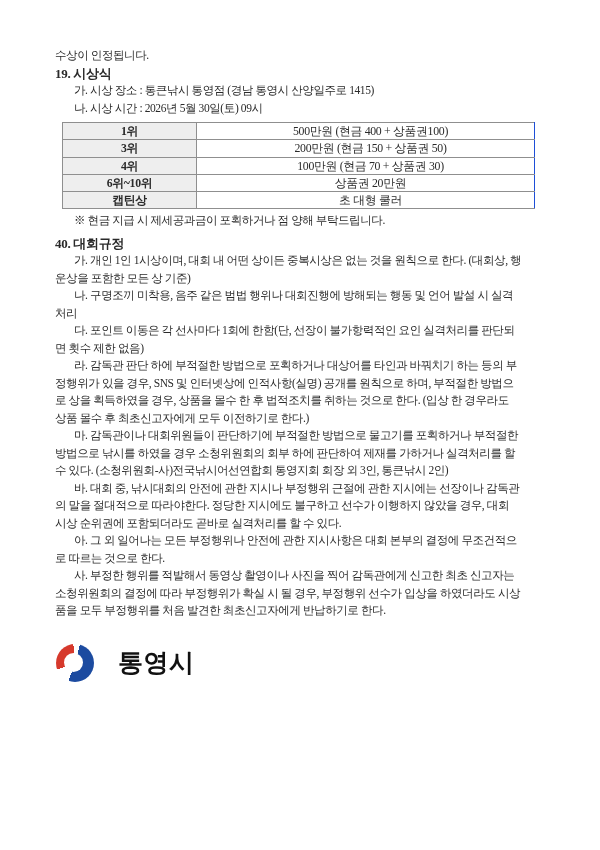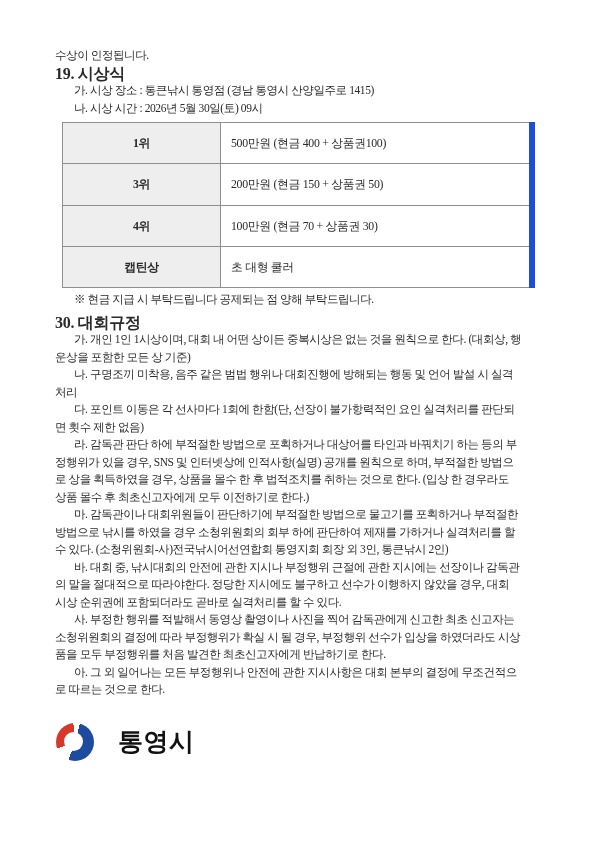--- a/index.html
+++ b/index.html
@@ -17,49 +17,50 @@
     height: 850px;
     padding: 47px 30px 0 55px;
     font-size: 11.5px;
     line-height: 17.5px;
     letter-spacing: -0.4px;
   }
   p { margin: 0; }
   .indent { text-indent: 19px; }
   .sec-title {
     font-weight: bold;
-    font-size: 16px;
+    font-size: 13px;
     margin: 0;
     letter-spacing: -0.3px;
   }
   .prize-table {
     border-collapse: collapse;
     margin: 5px 0 3px 7px;
     width: 473px;
     table-layout: fixed;
   }
   .prize-table td {
     border: 1px solid #8f8f8f;
     height: 16.3px;
-    padding: 12px;
+    padding: 0;
     font-size: 11.8px;
     line-height: 14px;
     letter-spacing: -0.3px;
     overflow: hidden;
     white-space: nowrap;
   }
   td.rank {
     width: 133px;
     background: #eeeeee;
     text-align: center;
     font-weight: bold;
   }
   td.prize {
-    border-right: 6px solid #1d4ed8;
+    border-right: 1px solid #1d4ed8;
     padding-left: 10px;
+    text-align: center;
   }
   .note { margin-top: 3px; }
   .sec20-title { margin-top: 5px; }
   .logo-row {
     display: flex;
     align-items: center;
     gap: 24px;
     margin: 24px 0 0 1px;
   }
   .logo-mark {
@@ -112,36 +113,40 @@
       </tr>
       <tr>
         <td class="rank">3위</td>
         <td class="prize">200만원 (현금 150 + 상품권 50)</td>
       </tr>
       <tr>
         <td class="rank">4위</td>
         <td class="prize">100만원 (현금 70 + 상품권 30)</td>
       </tr>
       <tr>
+        <td class="rank">6위~10위</td>
+        <td class="prize">상품권 20만원</td>
+      </tr>
+      <tr>
         <td class="rank">캡틴상</td>
         <td class="prize">초 대형 쿨러</td>
       </tr>
     </tbody>
   </table>
 
-  <p class="indent note">※ 현금 지급 시 부탁드립니다 공제되는 점 양해 부탁드립니다.</p>
+  <p class="indent note">※ 현금 지급 시 제세공과금이 포획하거나 점 양해 부탁드립니다.</p>
 
-  <p class="sec-title sec20-title">30. 대회규정</p>
+  <p class="sec-title sec20-title">40. 대회규정</p>
   <p class="indent">가. 개인 1인 1시상이며, 대회 내 어떤 상이든 중복시상은 없는 것을 원칙으로 한다. (대회상, 행운상을 포함한 모든 상 기준)</p>
   <p class="indent">나. 구명조끼 미착용, 음주 같은 범법 행위나 대회진행에 방해되는 행동 및 언어 발설 시 실격처리</p>
   <p class="indent">다. 포인트 이동은 각 선사마다 1회에 한함(단, 선장이 불가항력적인 요인 실격처리를 판단되면 횟수 제한 없음)</p>
   <p class="indent">라. 감독관 판단 하에 부적절한 방법으로 포획하거나 대상어를 타인과 바꿔치기 하는 등의 부정행위가 있을 경우, SNS 및 인터넷상에 인적사항(실명) 공개를 원칙으로 하며, 부적절한 방법으로 상을 획득하였을 경우, 상품을 몰수 한 후 법적조치를 취하는 것으로 한다. (입상 한 경우라도 상품 몰수 후 최초신고자에게 모두 이전하기로 한다.)</p>
   <p class="indent">마. 감독관이나 대회위원들이 판단하기에 부적절한 방법으로 물고기를 포획하거나 부적절한 방법으로 낚시를 하였을 경우 소청위원회의 회부 하에 판단하여 제재를 가하거나 실격처리를 할 수 있다. (소청위원회-사)전국낚시어선연합회 통영지회 회장 외 3인, 통큰낚시 2인)</p>
   <p class="indent">바. 대회 중, 낚시대회의 안전에 관한 지시나 부정행위 근절에 관한 지시에는 선장이나 감독관의 말을 절대적으로 따라야한다. 정당한 지시에도 불구하고 선수가 이행하지 않았을 경우, 대회 시상 순위권에 포함되더라도 곧바로 실격처리를 할 수 있다.</p>
+  <p class="indent">아. 그 외 일어나는 모든 부정행위나 안전에 관한 지시사항은 대회 본부의 결정에 무조건적으로 따르는 것으로 한다.</p>
   <p class="indent">사. 부정한 행위를 적발해서 동영상 촬영이나 사진을 찍어 감독관에게 신고한 최초 신고자는 소청위원회의 결정에 따라 부정행위가 확실 시 될 경우, 부정행위 선수가 입상을 하였더라도 시상품을 모두 부정행위를 처음 발견한 최초신고자에게 반납하기로 한다.</p>
-  <p class="indent">아. 그 외 일어나는 모든 부정행위나 안전에 관한 지시사항은 대회 본부의 결정에 무조건적으로 따르는 것으로 한다.</p>
 
   <div class="logo-row">
     <span class="logo-mark"></span>
     <span class="logo-text">통영시</span>
   </div>
 
 </div>
 
 </body></html>

